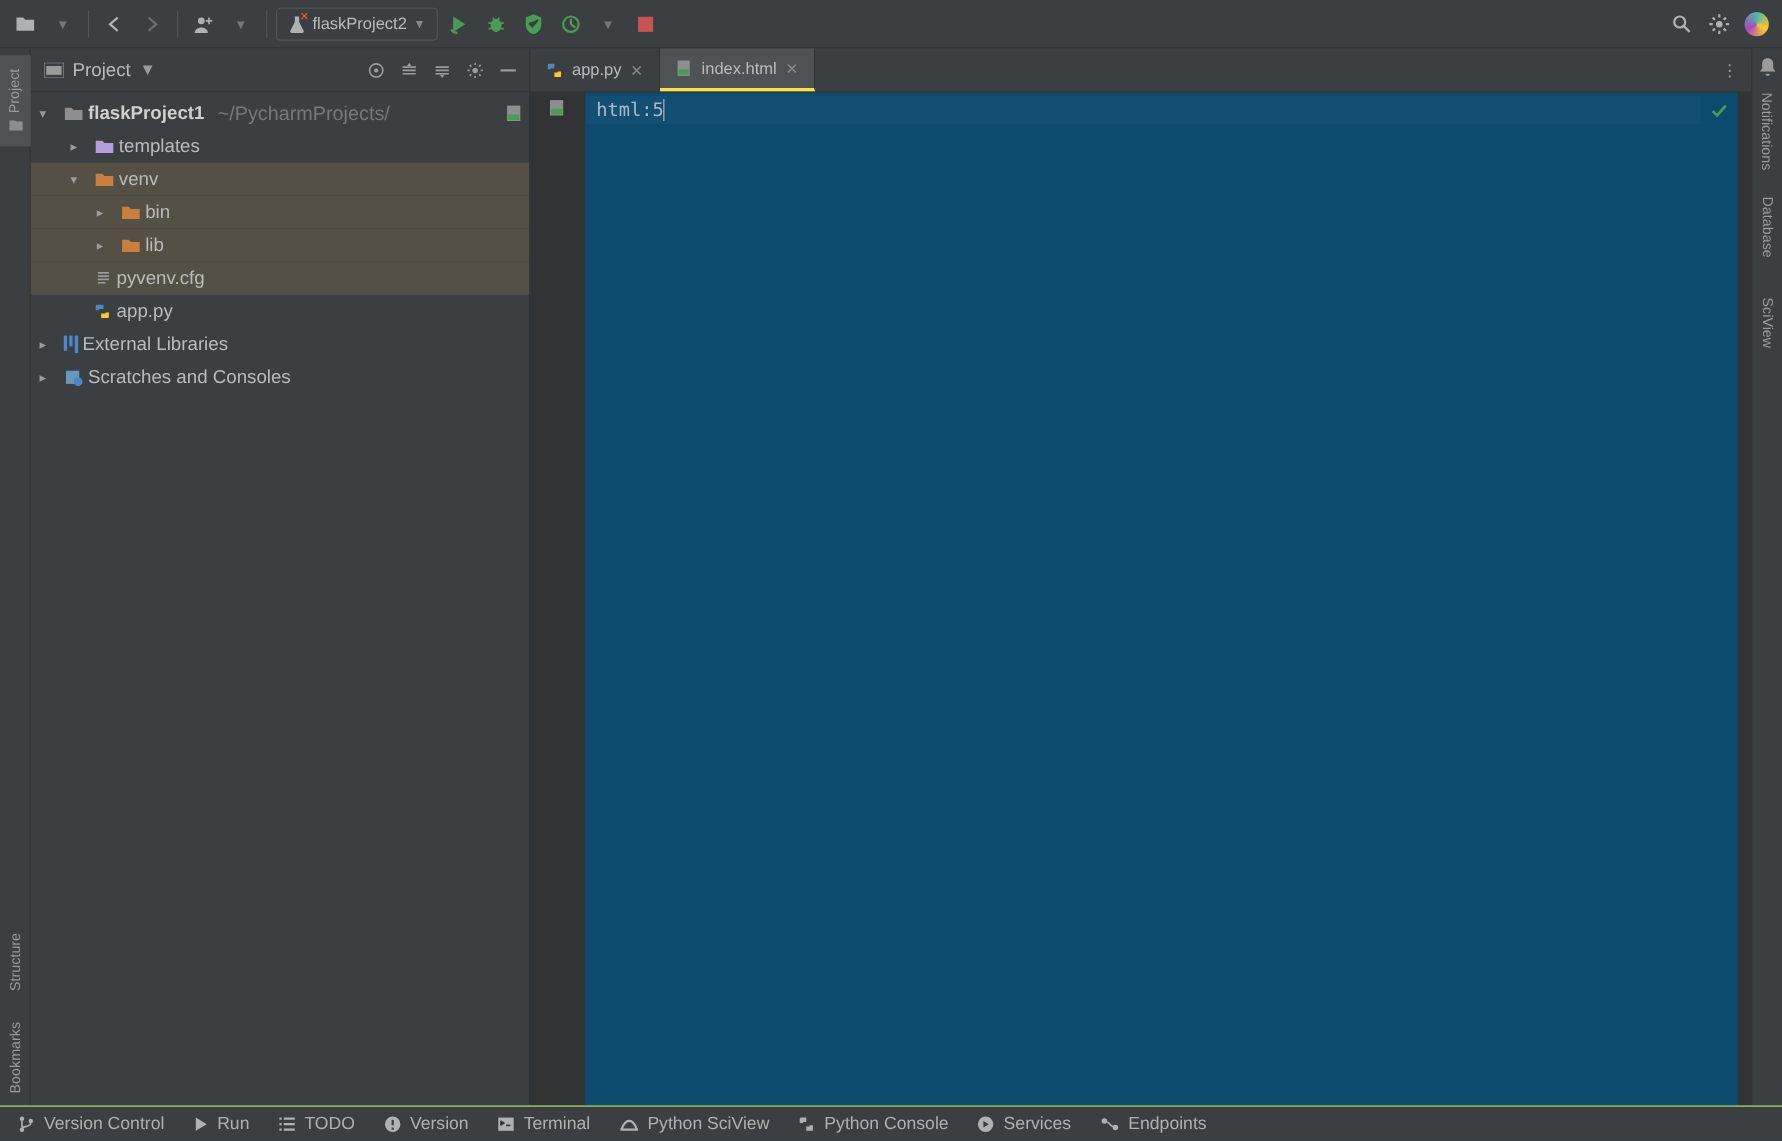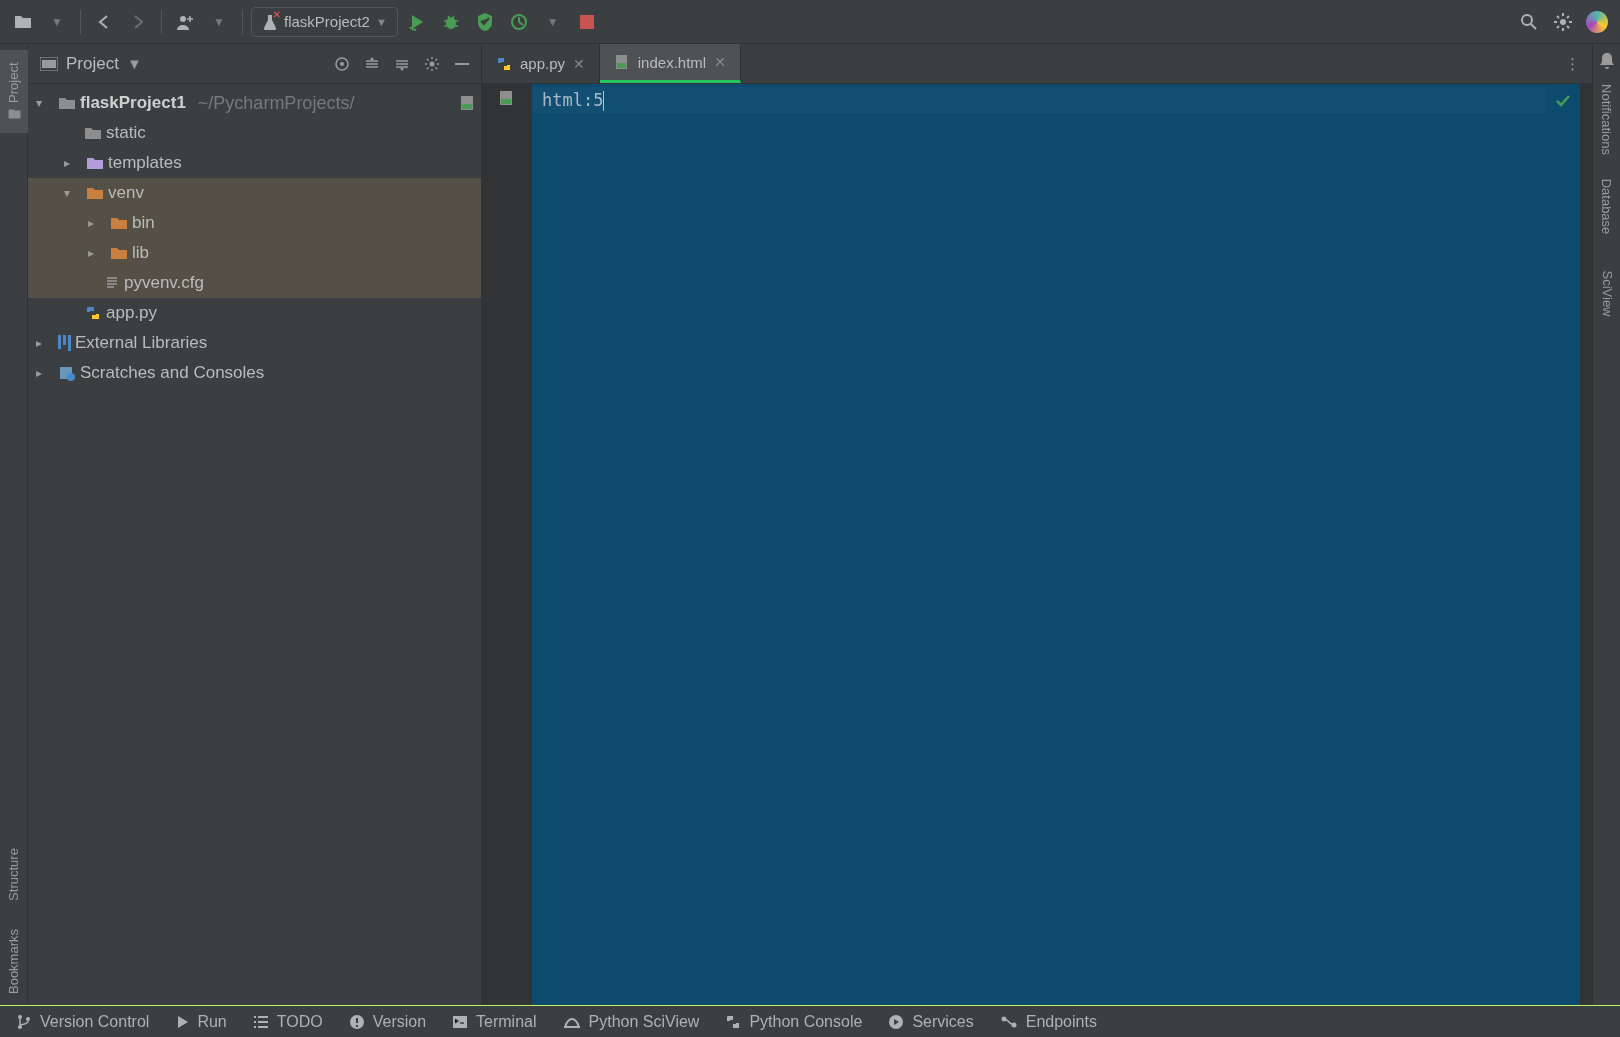--- a/index.html
+++ b/index.html
@@ -96,21 +96,21 @@
 .editor-area { flex: 1; display: flex; flex-direction: column; background: #2b2b2b; }
 .editor-tabs {
   height: 40px; background: #3c3f41; border-bottom: 1px solid #323232;
   display: flex; align-items: stretch;
 }
 .etab {
   display: flex; align-items: center; gap: 8px;
   padding: 0 14px; border-right: 1px solid #323232;
   color: #bbbbbb;
 }
-.etab.active { background: #4e5254; border-bottom: 3px solid #22c55e; }
+.etab.active { background: #4e5254; border-bottom: 3px solid #fde047; }
 .etab .close-x { color: #888; font-size: 14px; }
 .tabs-spacer { flex: 1; }
 .tabs-menu { display:flex; align-items:center; padding: 0 12px; color:#9b9b9b; }
 
 .editor-body { flex: 1; display: flex; background: #0c4a6e; }
 .gutter-editor { width: 50px; background: #313335; display:flex; flex-direction:column; align-items:center; padding-top:6px; }
 .code-line {
   flex: 1; font-family: "Menlo", "Consolas", monospace; font-size: 17px;
   padding: 6px 10px; color: #a9b7c6; position: relative;
 }
@@ -290,26 +290,20 @@
           <svg width="18" height="14" viewBox="0 0 18 14">
               <path fill="#8e8e8e" d="M1 2h6l2 2h8v9H1z"></path>
             </svg>
           <span class="bolder">flaskProject1</span>
           <span class="proj-path">~/PycharmProjects/</span>
           <svg width="18" height="16" viewBox="0 0 18 16" style="margin-left:auto;margin-right:4px">
               <rect x="2" y="1" width="12" height="14" fill="#8e8e8e"></rect>
               <rect x="3" y="9" width="10" height="5" fill="#499c54"></rect>
             </svg>
         </div>
-        <div class="tree-row" style="padding-left:56px">
-          <svg width="18" height="14" viewBox="0 0 18 14">
-              <path fill="#8e8e8e" d="M1 2h6l2 2h8v9H1z"></path>
-            </svg>
-          <span>static</span>
-        </div>
         <div class="tree-row" style="padding-left:36px">
           <span class="chev">▸</span>
           <svg width="18" height="14" viewBox="0 0 18 14">
               <path fill="#b39ddb" d="M1 2h6l2 2h8v9H1z"></path>
             </svg>
           <span>templates</span>
         </div>
         <div class="tree-row selected" style="padding-left:36px">
           <span class="chev">▾</span>
           <svg width="18" height="14" viewBox="0 0 18 14">
@@ -324,21 +318,21 @@
             </svg>
           <span>bin</span>
         </div>
         <div class="tree-row selected" style="padding-left:60px">
           <span class="chev">▸</span>
           <svg width="18" height="14" viewBox="0 0 18 14">
               <path fill="#c9803e" d="M1 2h6l2 2h8v9H1z"></path>
             </svg>
           <span>lib</span>
         </div>
-        <div class="tree-row selected" style="padding-left:76px">
+        <div class="tree-row selected" style="padding-left:58px">
           <svg width="16" height="16" viewBox="0 0 16 16">
               <path d="M3 3h10M3 6h10M3 9h10M3 12h7" stroke="#9b9b9b" stroke-width="1.5"></path>
             </svg>
           <span>pyvenv.cfg</span>
         </div>
         <div class="tree-row" style="padding-left:56px">
           <svg width="18" height="18" viewBox="0 0 18 18">
               <path fill="#4a88c7" d="M4 3h6v4H6v1H3V5c0-1 0-2 1-2z"></path>
               <path fill="#ffca28" d="M14 15H8v-4h4v-1h3v4c0 1 0 1-1 1z"></path>
             </svg>

